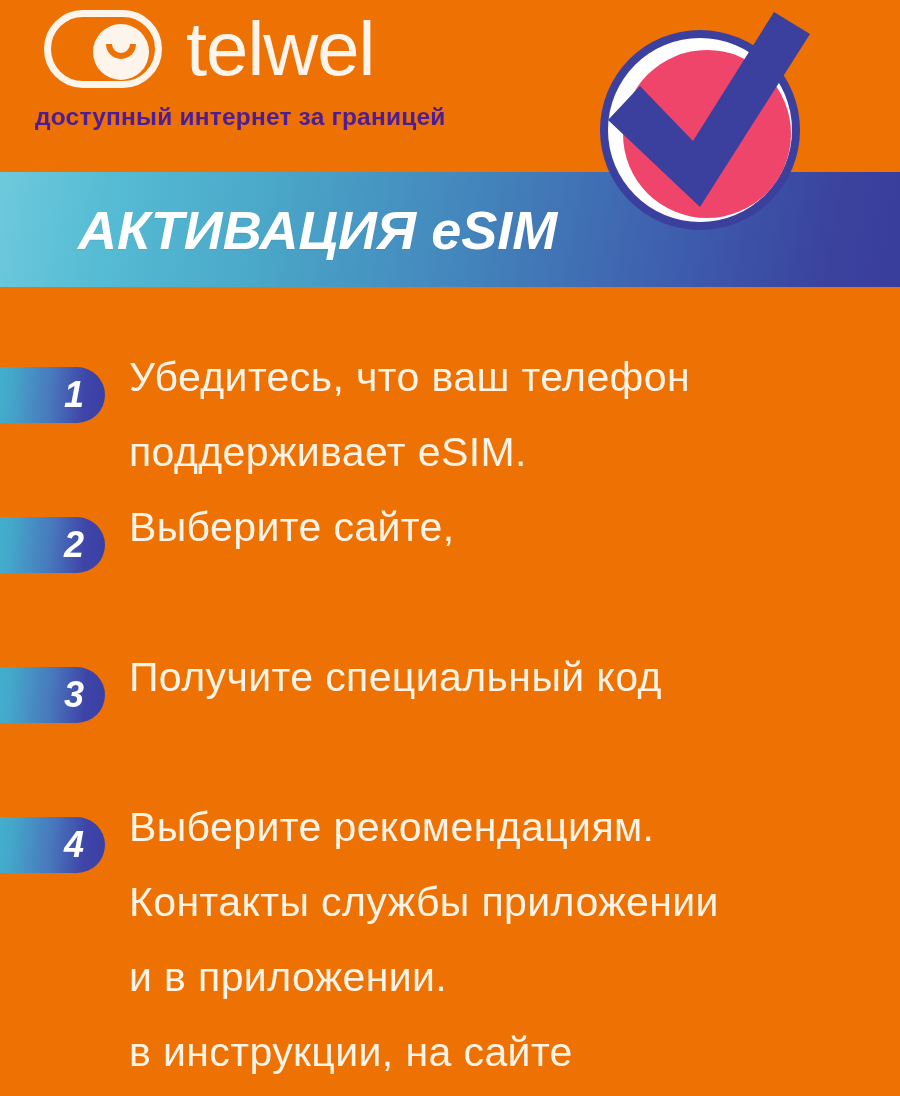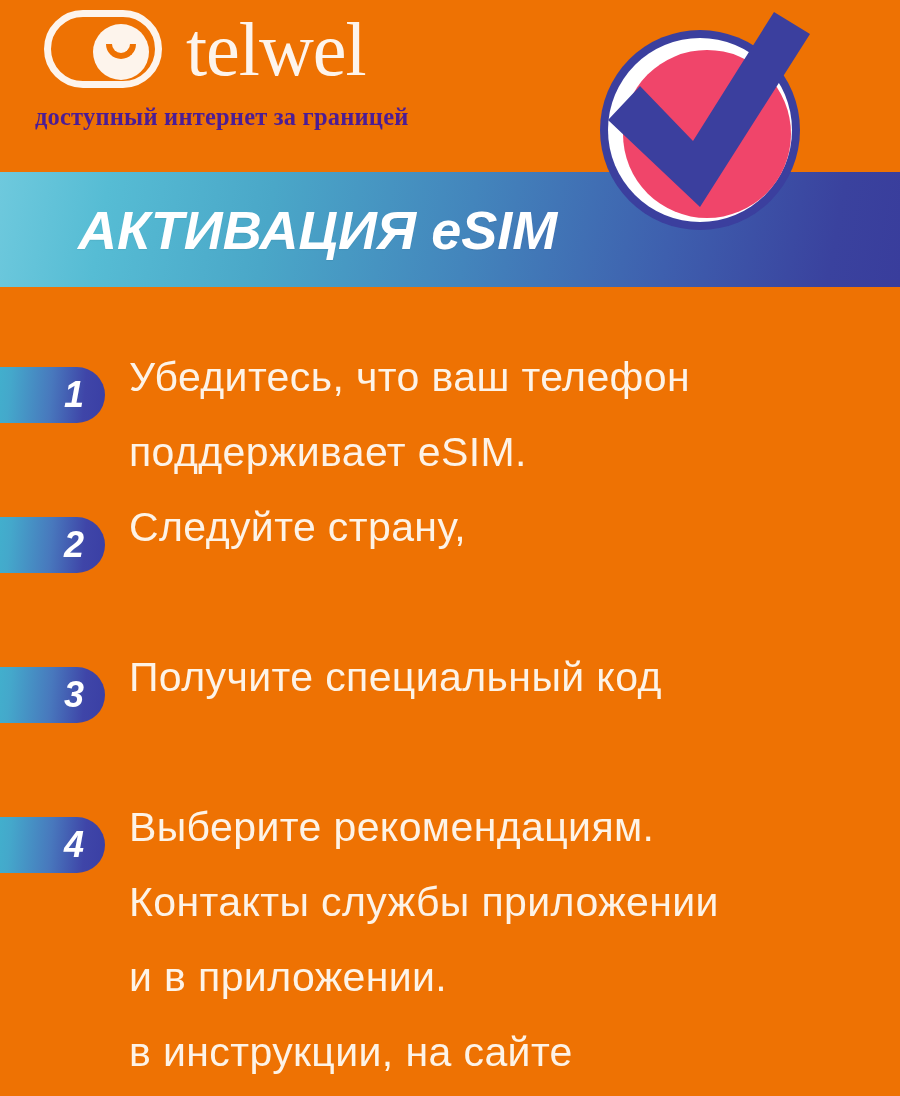--- a/index.html
+++ b/index.html
@@ -22,21 +22,20 @@
 
   
   .header {
     position: absolute;
     left: 0;
     top: 0;
     width: 900px;
     height: 144px;
     background: #ee7203;
     z-index: 3;
-    font-family: Liberation Serif, serif;
   }
 
   .logo-row {
     position: absolute;
     left: 40px;
     top: 6px;
     display: flex;
     align-items: center;
     gap: 14px;
   }
@@ -238,21 +237,21 @@
         <div class="step-line">Убедитесь, что ваш телефон</div>
         <div class="step-line">поддерживает eSIM.</div>
       </div>
     </div>
 
     <div class="step" style="top:230px;">
       <div class="badge" style="top:0;">
         <span class="badge-num">2</span>
       </div>
       <div class="step-lines" style="top:-27px;">
-        <div class="step-line">Следуйте страну,</div>
+        <div class="step-line">Выберите сайте,</div>
       </div>
     </div>
 
     <div class="step" style="top:380px;">
       <div class="badge" style="top:0;">
         <span class="badge-num">3</span>
       </div>
       <div class="step-lines" style="top:-27px;">
         <div class="step-line">Получите специальный код</div>
       </div>

